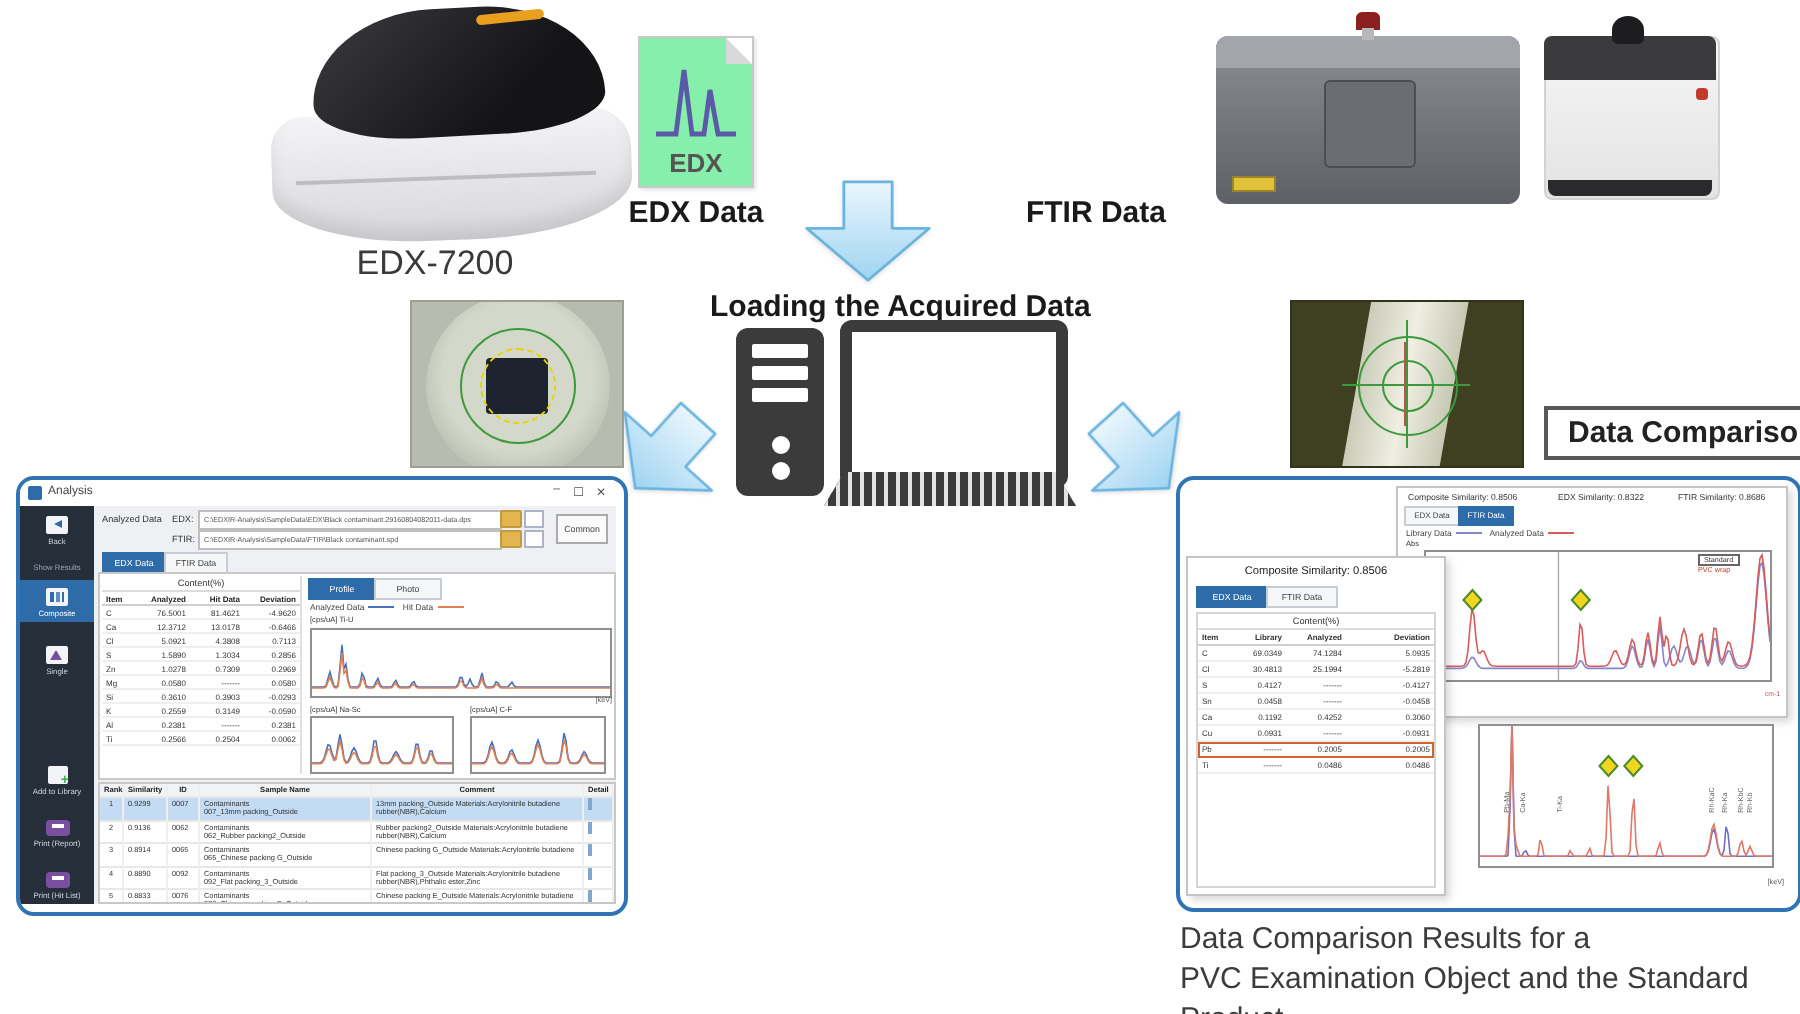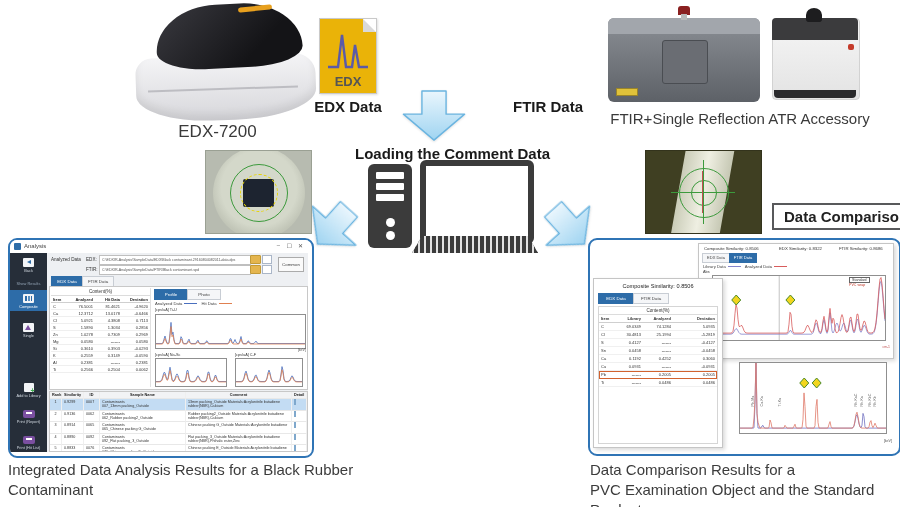--- a/index.html
+++ b/index.html
@@ -5,21 +5,21 @@
   html,body{margin:0;padding:0;background:#fff;font-family:"Liberation Sans",sans-serif;}
   .page{position:relative;width:900px;height:507px;background:#fff;overflow:hidden;}
   .abs{position:absolute;}
   .cap{font-size:17px;color:#3a3a3a;}
   .blabel{border:2px solid #58595b;background:#fff;font-weight:bold;font-size:15px;color:#222;
           padding:3px 10px;white-space:nowrap;}
   .bigcap{font-size:15px;color:#3c3c3c;white-space:pre-line;line-height:1.32;}
   .boldlbl{font-weight:bold;font-size:15px;color:#1a1a1a;white-space:nowrap;}
 
   
-  .doc{width:56px;height:74px;background:#eab308;border:1px solid #c9c9c9;box-shadow:1px 1px 2px rgba(0,0,0,.12);}
+  .doc{width:56px;height:74px;background:#86efac;border:1px solid #c9c9c9;box-shadow:1px 1px 2px rgba(0,0,0,.12);}
   .doc .fold{position:absolute;top:0;right:0;width:0;height:0;border-left:13px solid #d9d9d9;border-top:13px solid #fff;}
   .doc .dlabel{position:absolute;bottom:4px;width:100%;text-align:center;font-weight:bold;color:#555;}
 
   
   .edxbody{left:18px;top:52px;width:180px;height:64px;background:linear-gradient(#f4f4f6,#d7d7db);
            border-radius:16px 20px 45% 42%;box-shadow:inset 0 -6px 8px rgba(0,0,0,.08);transform:rotate(-2deg);}
   .edxdome{left:38px;top:0;width:146px;height:64px;background:linear-gradient(135deg,#3a3a40,#141417 70%);
            border-radius:50% 50% 42% 42%/85% 85% 35% 35%;transform:rotate(-3deg);}
   .edxstrip{left:120px;top:2px;width:34px;height:5px;background:#e8a01e;border-radius:3px;transform:rotate(-6deg);}
   .edxline{left:30px;top:84px;width:150px;height:2px;background:#bdbdc2;transform:rotate(-2deg);}
@@ -173,26 +173,25 @@
       <div class="abs ftirstem"></div>
       <div class="abs ftirtag"></div>
   </div>
   <div class="abs" style="left:772px;top:8px;width:88px;height:98px">
     <div class="abs atrbody"></div>
       <div class="abs atrtop"></div>
       <div class="abs atrknob"></div>
     <div class="abs atrdot"></div>
       <div class="abs atrbase"></div>
   </div>
-  <div class="abs cap" style="left:595px;top:110px;width:290px;text-align:center;font-size:15px">FTIR+Single Reflection ATR Accessory</div>
 
   <svg class="abs arrow" width="72" height="52" viewBox="0 0 70 56" style="left:398px;top:90px">
     <polygon points="22,1 48,1 48,26 68,26 35,54 2,26 22,26" fill="url(#agrad)" stroke="#6ab4e0" stroke-width="1.5" stroke-linejoin="round"></polygon>
   </svg>
-  <div class="abs boldlbl" style="left:355px;top:145px;width:190px;text-align:center">Loading the Comment Data</div>
+  <div class="abs boldlbl" style="left:355px;top:145px;width:190px;text-align:center">Loading the Acquired Data</div>
   <div class="abs" style="left:368px;top:160px;width:175px;height:95px">
     <div class="abs tower">
         <div class="slot" style="top:8px"></div>
         <div class="slot" style="top:19px"></div>
         <div class="slot" style="top:30px"></div>
       <div class="dot" style="top:54px"></div>
         <div class="dot" style="top:67px"></div>
       </div>
     <div class="abs monitor"></div>
     <div class="abs keyboard"></div>
@@ -579,18 +578,16 @@
       <div class="abs ticksx" style="left:27px;top:74px;width:110px;font-size:3.4px">
           <span></span>
           <span></span>
           <span></span>
           <span></span>
         </div>
       <div class="abs kev" style="right:2px;top:79px">[keV]</div>
     </div>
   </div>
 
-  <div class="abs bigcap" style="left:8px;top:460px;width:430px">Integrated Data Analysis Results for a Black Rubber
-Contaminant</div>
   <div class="abs bigcap" style="left:590px;top:460px;width:308px">Data Comparison Results for a
 PVC Examination Object and the Standard Product</div>
 
 </div>
 
 </body></html>

